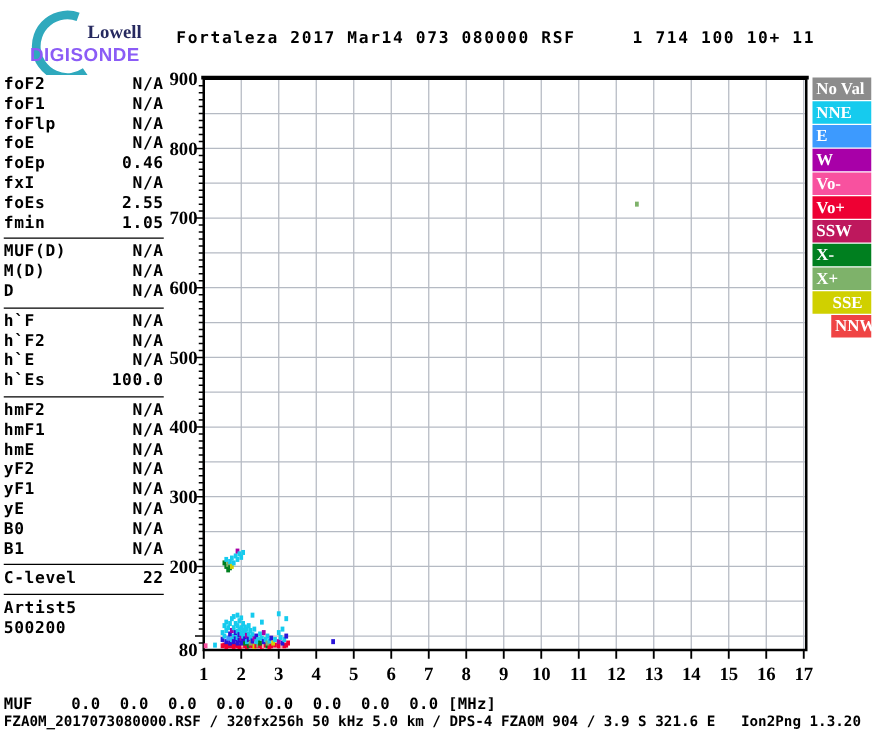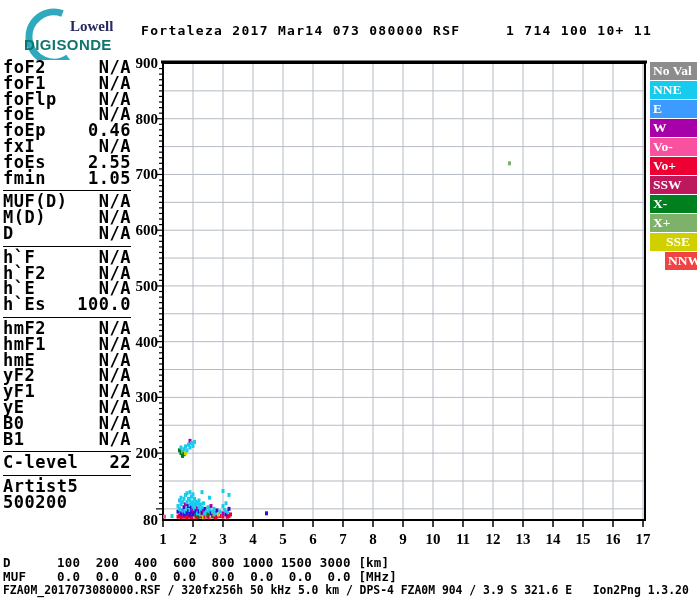--- a/index.html
+++ b/index.html
@@ -5,25 +5,25 @@
   html,body{margin:0;padding:0;}
   body{width:700px;height:600px;position:relative;background:#fff;overflow:hidden;
        font-family:"DejaVu Sans Mono",monospace;font-weight:bold;color:#000;}
   .abs{position:absolute;}
   .pre{white-space:pre;}
   
   #logo{left:2px;top:4px;width:120px;height:54px;margin-left:16px;}
   #logo .l1{position:absolute;left:52px;top:14px;font-family:"Liberation Serif",serif;
             font-size:15px;font-weight:bold;color:#26295f;}
   #logo .l2{position:absolute;left:6px;top:32px;font-family:"Liberation Sans",sans-serif;
-            font-size:15px;font-weight:bold;color:#0f766e;letter-spacing:0.4px;}
+            font-size:15px;font-weight:bold;color:#8b5cf6;letter-spacing:0.4px;}
   
   #header{left:141px;top:22px;font-size:13px;letter-spacing:1.3px;line-height:17px;}
   
-  #params{left:3px;top:60px;width:128px;font-size:17px;letter-spacing:0.5px;}
+  #params{left:3px;top:60px;width:128px;font-size:13px;letter-spacing:0.5px;}
   .prow{display:flex;justify-content:space-between;height:15.8px;line-height:15.8px;}
   .psep{border-top:1px solid #000;margin:4px 0 3px 0;height:0;}
   .pfoot{height:15.8px;line-height:15.8px;}
   
   #plot{left:125px;top:50px;}
   .ylab,.xlab{font-family:"Liberation Serif",serif;font-weight:bold;font-size:15px;fill:#000;}
   
   #legend{left:650px;top:62px;width:47px;}
   .litem{height:18px;margin-bottom:1px;line-height:18px;padding-left:3px;
          font-family:Liberation Serif, serif;font-weight:bold;font-size:13.5px;color:#fff;}
@@ -468,16 +468,15 @@
     <div class="litem" style="background: rgb(248, 81, 159);">Vo-</div>
     <div class="litem" style="background: rgb(238, 0, 51);">Vo+</div>
     <div class="litem" style="background: #be185d;">SSW</div>
     <div class="litem" style="background: rgb(0, 127, 31);">X-</div>
     <div class="litem" style="background: rgb(126, 178, 106);">X+</div>
     <div class="litem" style="background: rgb(208, 208, 0); padding-left: 16px;">SSE</div>
     <div class="litem" style="background: #ef4444; margin-left: 15px;">NNW</div>
   </div>
 
 <div id="bottom" class="abs">
-  <div class="pre drow">D      100  200  400  600  800 1000 1500 3000 [km]</div>
   <div class="pre drow">MUF    0.0  0.0  0.0  0.0  0.0  0.0  0.0  0.0 [MHz]</div>
   <div class="pre frow">FZA0M_2017073080000.RSF / 320fx256h 50 kHz 5.0 km / DPS-4 FZA0M 904 / 3.9 S 321.6 E   Ion2Png 1.3.20</div>
 </div>
 
 </body></html>

